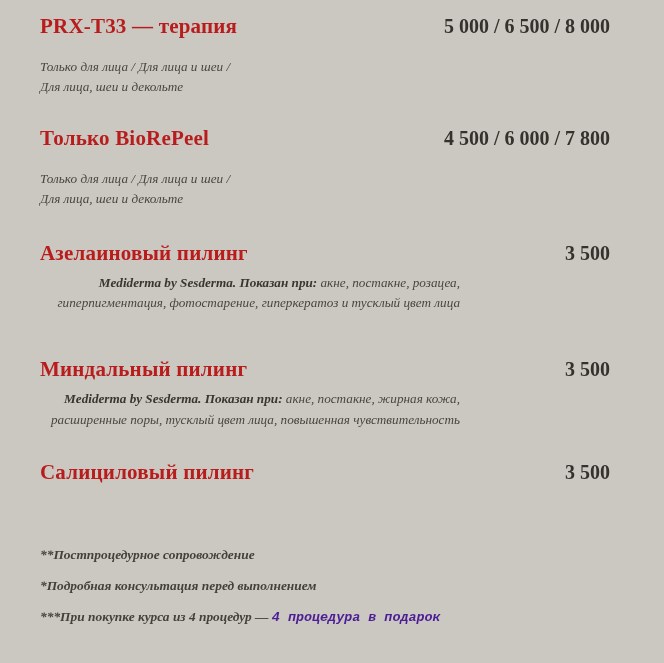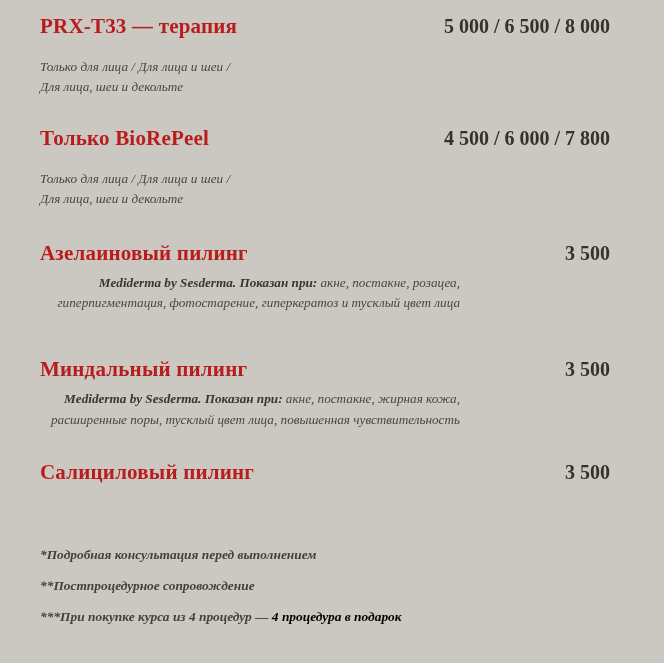--- a/index.html
+++ b/index.html
@@ -84,21 +84,22 @@
   .footnote {
     font-size: 13.4px;
     font-style: italic;
     font-weight: bold;
     color: #44403a;
     margin-bottom: 15px;
     white-space: nowrap;
   }
   .footnote .strong {
     font-weight: bold;
-    color: #000000;
+    color: #4c1d95;
+    font-family: Liberation Mono, monospace;
   }
 </style>
 </head>
 <body>
 
 <div class="page">
 
   <div class="service s1">
     <div class="service-head">
       <div class="service-title">PRX-T33 — терапия</div>
@@ -138,18 +139,18 @@
   </div>
 
   <div class="service s5">
     <div class="service-head">
       <div class="service-title">Салициловый пилинг</div>
       <div class="service-price">3 500</div>
     </div>
   </div>
 
   <div class="footnotes">
+    <div class="footnote">**Постпроцедурное сопровождение</div>
     <div class="footnote">*Подробная консультация перед выполнением</div>
-    <div class="footnote">**Постпроцедурное сопровождение</div>
     <div class="footnote"><span>***При покупке курса из 4 процедур — </span><span class="strong">4 процедура в подарок</span></div>
   </div>
 
 </div>
 
 </body></html>

